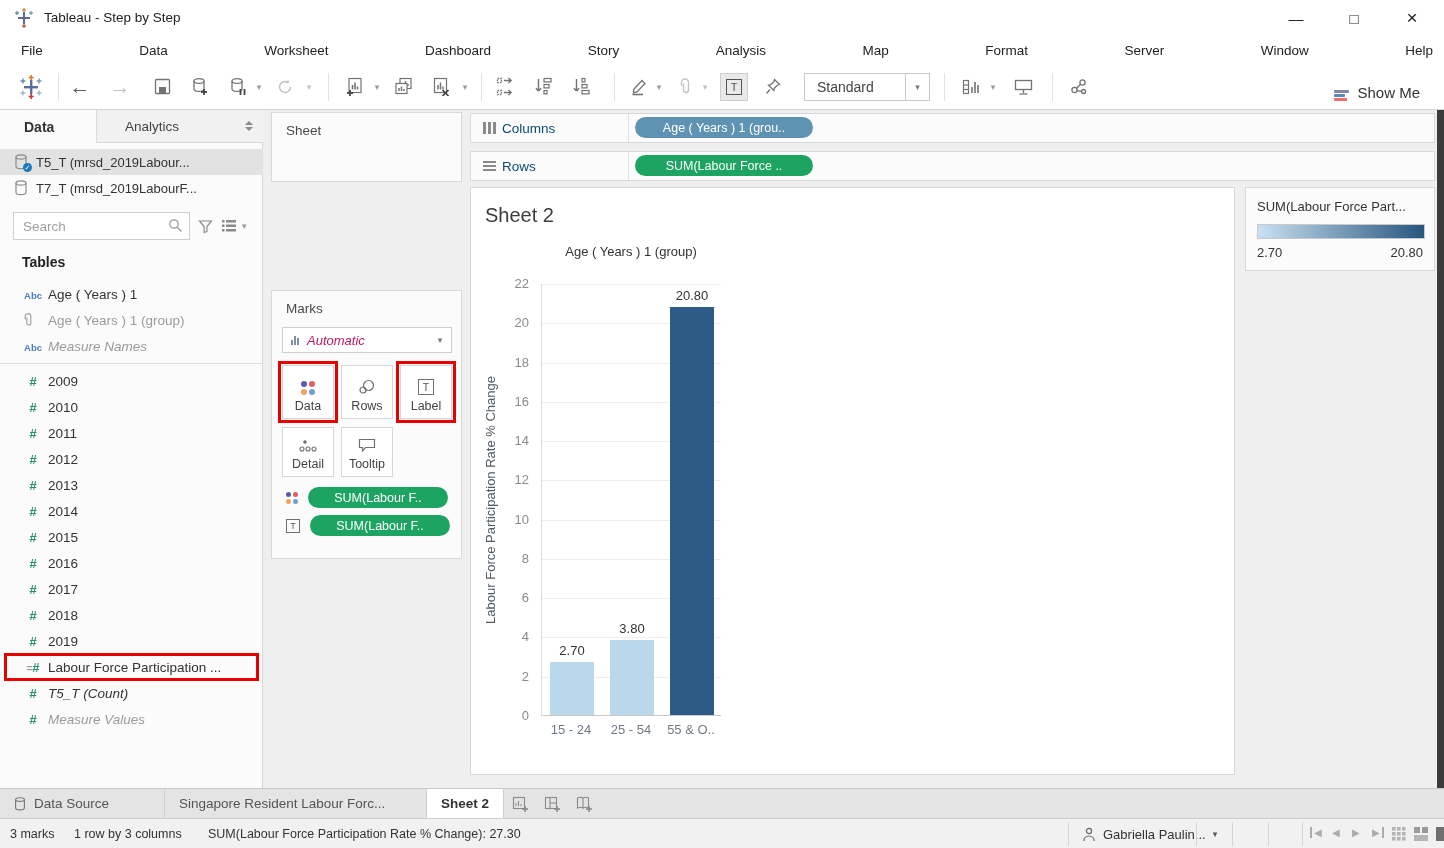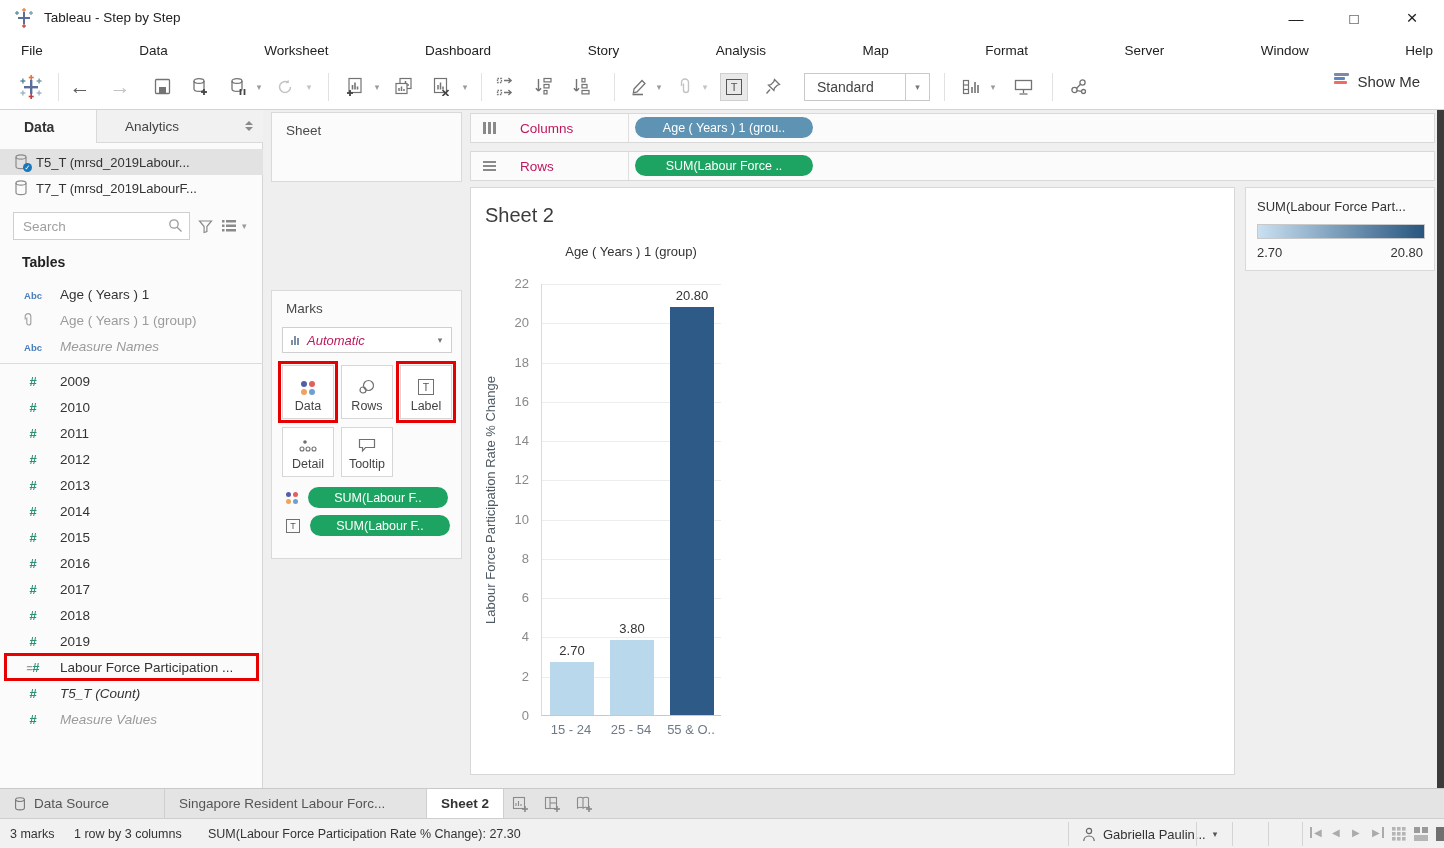--- a/index.html
+++ b/index.html
@@ -23,21 +23,21 @@
   .tbi { position:absolute; top:0; height:45px; display:flex; align-items:center; justify-content:center; color:#737373; }
   .tbi.dis { color:#c3c3c3; }
   .tb-sep { position:absolute; top:9px; width:1px; height:28px; background:#e2e2e2; }
   .tb-caret { font-size:9px; color:#9a9a9a; }
   .tb-arrow { font-size:21px; }
   #tb-tlabel { position:absolute; left:720px; top:9px; width:28px; height:28px; background:#e9e9e9; border:1px solid #cfcfcf; display:flex; align-items:center; justify-content:center; }
   #tb-tlabel .tbox { width:16px; height:16px; border:1px solid #555; font-size:11px; line-height:14px; text-align:center; color:#555; }
   #fit-dd { position:absolute; left:804px; top:9px; width:126px; height:28px; border:1px solid #c9c9c9; background:#fff; display:flex; align-items:center; }
   #fit-dd .val { flex:1; padding-left:12px; font-size:14px; color:#444; }
   #fit-dd .dd { width:24px; height:26px; border-left:1px solid #c9c9c9; display:flex; align-items:center; justify-content:center; font-size:9px; color:#777; }
-  #showme { position:absolute; right:24px; top:9px; height:28px; display:flex; align-items:flex-start; gap:8px; }
+  #showme { position:absolute; right:24px; top:9px; height:28px; display:flex; align-items:flex-end; gap:8px; }
   #showme .txt { font-size:15px; color:#333; }
   .sm-bars { display:flex; flex-direction:column; gap:1px; }
   .sm-bars i { display:block; height:3px; border-radius:1px; }
 
   
   #datapane { position:absolute; left:0; top:110px; width:263px; height:678px; background:#fbfbfb; border-right:1px solid #d5d5d5; }
   #pane-tabs { position:absolute; left:0; top:0; width:263px; height:33px; display:flex; }
   #tab-data { width:97px; height:33px; display:flex; align-items:center; padding-left:24px; font-weight:bold; font-size:14px; background:#fbfbfb; border-right:1px solid #d9d9d9; }
   #tab-analytics { flex:1; height:33px; display:flex; align-items:center; padding-left:28px; font-size:13.5px; color:#444; background:#f1f1f1; border-bottom:1px solid #d9d9d9; position:relative; }
   .updown { position:absolute; right:10px; top:11px; display:flex; flex-direction:column; gap:2px; }
@@ -49,21 +49,21 @@
   .src-row .lbl { white-space:nowrap; overflow:hidden; text-overflow:ellipsis; width:215px; font-size:13px; color:#333; }
   .src-ico { position:relative; width:14px; height:16px; flex:none; }
   .chk { position:absolute; right:-4px; bottom:-2px; width:9px; height:9px; border-radius:50%; background:#1878be; color:#fff; font-size:7px; line-height:9px; text-align:center; }
   #searchrow { position:absolute; left:13px; top:102px; width:240px; height:28px; display:flex; align-items:center; }
   #searchbox { width:177px; height:28px; border:1px solid #cfcfcf; background:#fff; font-size:13.5px; color:#333; padding:0 24px 0 9px; outline:none; font-family:inherit; }
   #searchbox::placeholder { color:#9f9f9f; }
   #search-mag { position:absolute; left:155px; top:6px; }
   .srch-ico { margin-left:8px; color:#8a8a8a; }
   #tables-hdr { position:absolute; left:22px; top:144px; font-weight:bold; font-size:14px; color:#222; }
   #fields { position:absolute; left:0; top:171px; width:263px; }
-  .field-row { position:relative; height:26px; display:flex; align-items:center; padding-left:22px; gap:16px; }
+  .field-row { position:relative; height:26px; display:flex; align-items:center; padding-left:22px; gap:4px; }
   .field-row .fi { width:22px; flex:none; text-align:center; }
   .fi-abc { color:#4a7ebb; font-size:9.5px; font-weight:bold; }
   .fi-hash { color:#2b9175; font-size:13px; font-weight:bold; }
   .fi-eq { color:#9a9a9a; font-size:10px; font-weight:bold; }
   .field-row .flbl { font-size:13.5px; color:#333; white-space:nowrap; overflow:hidden; text-overflow:ellipsis; width:200px; }
   .field-row .muted { color:#9b9b9b; }
   .field-row .italic { font-style:italic; }
   .fdivider { height:9px; position:relative; }
   .fdivider::after { content:""; position:absolute; left:0; right:0; top:4px; height:1px; background:#dcdcdc; }
   .red-box { position:absolute; border:3px solid var(--annotation); pointer-events:none; z-index:5; }
@@ -81,21 +81,21 @@
   .dots4 { display:grid; grid-template-columns:6px 6px; gap:2px; }
   .dots4 i { width:6px; height:6px; border-radius:50%; }
   .tbox2 { width:16px; height:16px; border:1px solid #707070; font-size:10.5px; line-height:14px; text-align:center; color:#555; }
   .mk-pill-row { position:absolute; left:14px; display:flex; align-items:center; gap:10px; }
   .pill { height:21px; border-radius:11px; color:#fff; font-size:12.5px; display:flex; align-items:center; justify-content:center; padding:0 10px; white-space:nowrap; overflow:hidden; }
   .pill.green { background:var(--measure-pill); }
   .pill.blue { background:var(--dimension-pill); }
 
   
   .shelf { position:absolute; left:470px; width:965px; height:30px; background:#fbfbfb; border:1px solid #d9d9d9; display:flex; align-items:center; }
-  .shelf .sh-lbl { font-size:13.5px; color:#be185d; margin-left:24px; }
+  .shelf .sh-lbl { font-size:13.5px; color:#0c4a6e; margin-left:6px; }
   .shelf .sh-div { position:absolute; left:157px; top:0; width:1px; height:28px; background:#e0e0e0; }
   .shelf .pill { position:absolute; left:164px; top:3px; width:178px; }
   .cols-ico { display:flex; gap:2px; margin-left:12px; }
   .cols-ico i { width:3px; height:12px; background:#8a8a8a; }
   .rows-ico { display:flex; flex-direction:column; gap:2px; margin-left:12px; }
   .rows-ico i { width:13px; height:2px; background:#8a8a8a; }
 
   
   #chart-card { position:absolute; left:470px; top:187px; width:765px; height:588px; background:#fff; border:1px solid #d7d7d7; }
   #sheet-title { position:absolute; left:14px; top:16px; font-size:20px; color:#3c3c3c; }

